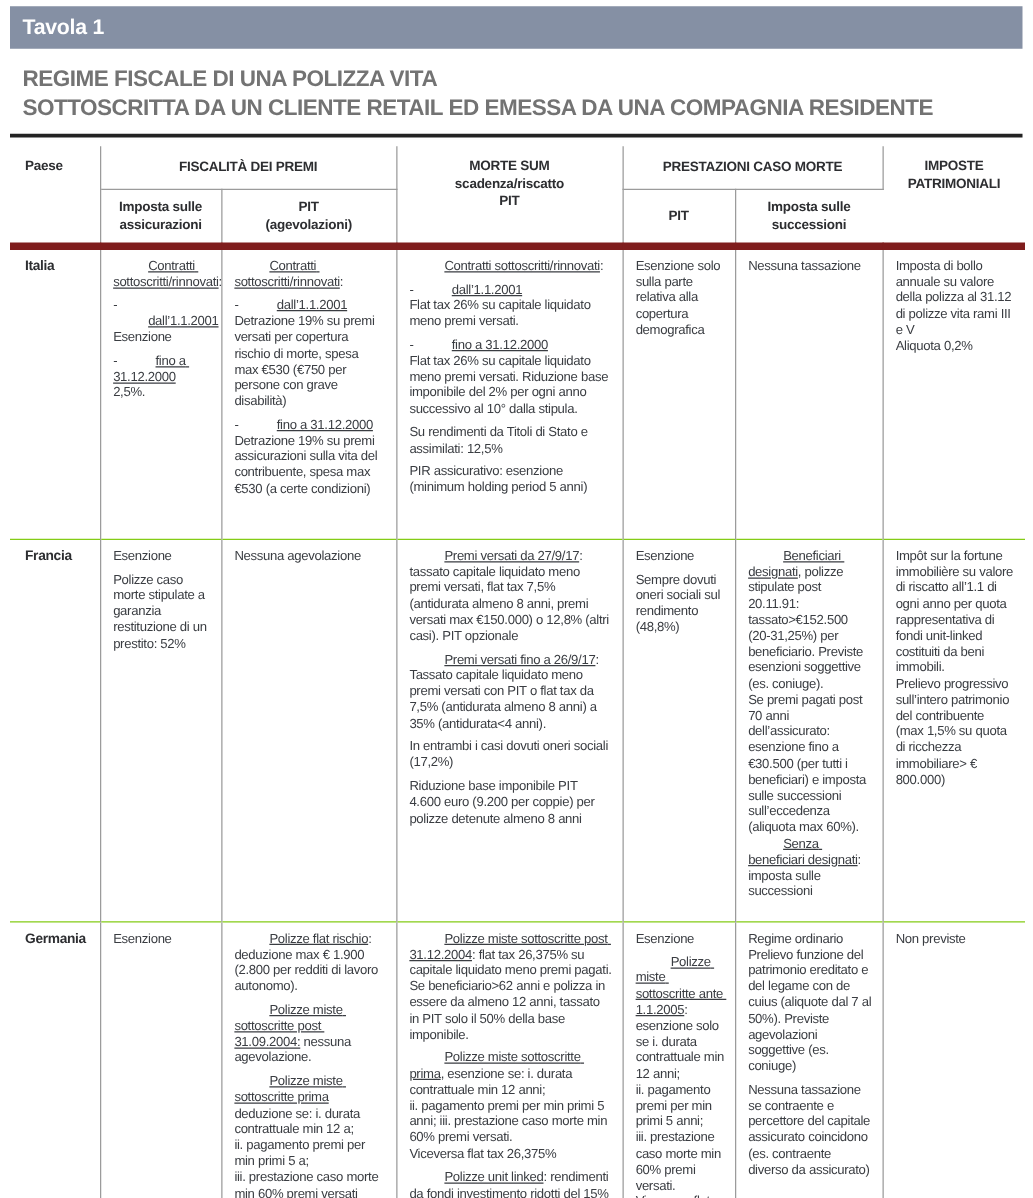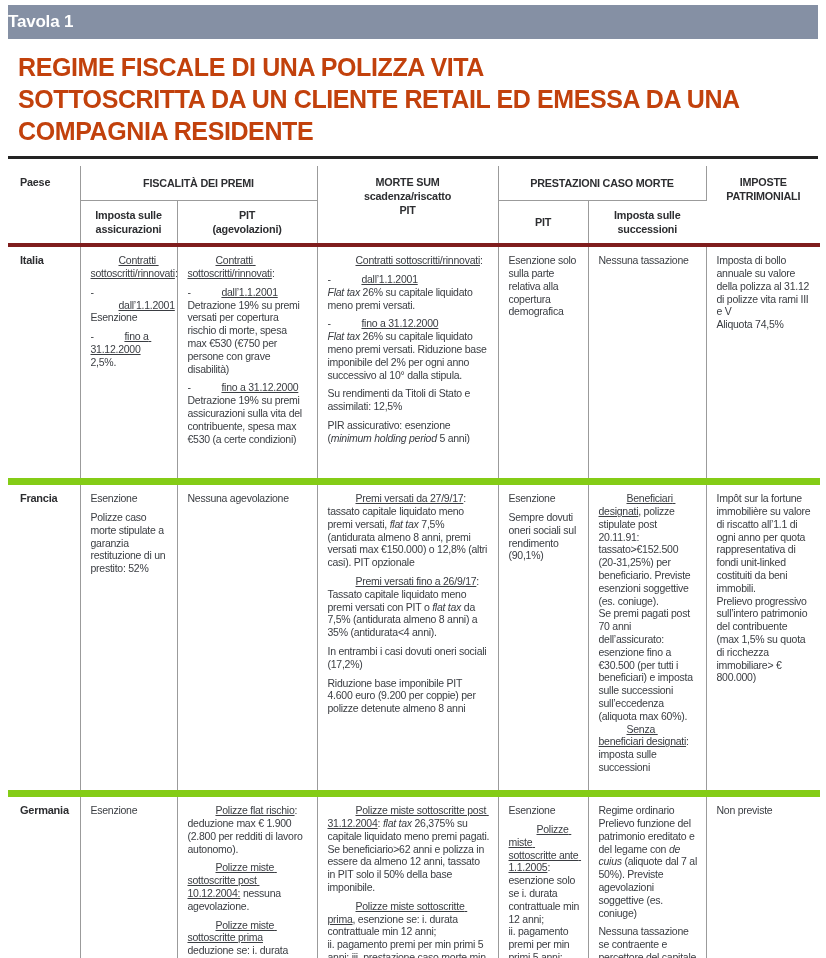--- a/index.html
+++ b/index.html
@@ -1,51 +1,51 @@
 <!DOCTYPE html>
 <html><head>
 <meta charset="utf-8">
 <style>
   html,body{margin:0;padding:0;background:#ffffff;}
   body{width:826px;font-family:"Liberation Sans",sans-serif;color:#3a3d42;}
   .page{padding:5px 8px 0 8px;}
 
   .tag-bar{height:34px;background:#8590a4;display:flex;align-items:center;}
-  .tag-bar .tag-label{color:#ffffff;font-weight:bold;font-size:17px;letter-spacing:-0.2px;}
-
-  .title{margin:13px 0 9px 10px;font-size:25px;font-weight:bold;color:#c2410c;
+  .tag-bar .tag-label{color:#ffffff;font-weight:bold;font-size:17px;padding-left:10px;letter-spacing:-0.2px;}
+
+  .title{margin:13px 0 9px 10px;font-size:18px;font-weight:bold;color:#737373;
          line-height:1.27;letter-spacing:-0.4px;white-space:pre-line;}
 
   .rule{height:3px;background:#232323;}
 
   table.fiscal{width:100%;border-collapse:collapse;table-layout:fixed;margin-top:7px;}
   col.c-paese{width:72px;} col.c1{width:97px;} col.c2{width:140px;} col.c3{width:181px;}
   col.c4{width:90px;} col.c5{width:118px;} col.c6{width:114px;}
 
   th{font-size:10.8px;font-weight:bold;color:#2d2e31;vertical-align:middle;
      padding:4px 3px;line-height:1.3;white-space:pre-line;letter-spacing:-0.2px;}
   th.span-v{vertical-align:top;padding-top:9px;}
   th.paese{text-align:left;vertical-align:top;padding:9px 4px 4px 12px;}
   tr.h1 th{height:26px;}
   tr.h2 th{height:34px;}
   th.group{border-bottom:1px solid #9b9b9b;}
 
   th,td{border-right:1px solid #9b9b9b;}
   th:last-child,td:last-child{border-right:none;}
-  thead{border-bottom:4px solid #7f1d1d;}
-  tbody tr{border-bottom:7px solid #84cc16;}
+  thead{border-bottom:6px solid #7f1d1d;}
+  tbody tr{border-bottom:1px solid #84cc16;}
   tbody tr:last-child{border-bottom:2px solid #2b2b2b;}
 
   td{vertical-align:top;font-size:10.5px;line-height:1.22;letter-spacing:-0.25px;
      padding:7px 8px 8px 10px;color:#3a3d42;}
   td.country{font-weight:bold;font-size:11px;padding-left:12px;color:#2d2e31;}
   td p{margin:0 0 6px 0;white-space:pre-wrap;}
   td p:last-child{margin-bottom:0;}
   .u{text-decoration:underline;margin-left:28px;}
-  .i{font-style:italic;}
+  .i{}
 
   tr.r-italia td{height:216px;}
   tr.r-francia td{height:290px;}
   tr.r-germania td{height:258px;}
 </style>
 </head>
 <body>
 
 <div class="page">
 
@@ -116,21 +116,21 @@
             <p><span>PIR assicurativo: esenzione (</span><span class="i">minimum holding period</span><span> 5 anni)</span></p>
           </td>
         <td>
             <p><span>Esenzione solo sulla parte relativa alla copertura demografica</span></p>
           </td>
         <td>
             <p><span>Nessuna tassazione</span></p>
           </td>
         <td>
             <p><span>Imposta di bollo annuale su valore della polizza al 31.12 di polizze vita rami III e V
-Aliquota 74,5%</span></p>
+Aliquota 0,2%</span></p>
           </td>
       </tr>
       <tr class="r-francia">
         <td class="country">Francia</td>
         <td>
             <p><span>Esenzione</span></p>
             <p><span>Polizze caso morte stipulate a garanzia restituzione di un prestito: 52%</span></p>
           </td>
         <td>
             <p><span>Nessuna agevolazione</span></p>
@@ -138,41 +138,41 @@
         <td>
             <p><span class="u">Premi versati da 27/9/17</span><span>:
 tassato capitale liquidato meno premi versati, </span><span class="i">flat tax</span><span> 7,5% (antidurata almeno 8 anni, premi versati max €150.000) o 12,8% (altri casi). PIT opzionale</span></p>
             <p><span class="u">Premi versati fino a 26/9/17</span><span>:
 Tassato capitale liquidato meno premi versati con PIT o </span><span class="i">flat tax</span><span> da 7,5% (antidurata almeno 8 anni) a 35% (antidurata&lt;4 anni).</span></p>
             <p><span>In entrambi i casi dovuti oneri sociali (17,2%)</span></p>
             <p><span>Riduzione base imponibile PIT 4.600 euro (9.200 per coppie) per polizze detenute almeno 8 anni</span></p>
           </td>
         <td>
             <p><span>Esenzione</span></p>
-            <p><span>Sempre dovuti oneri sociali sul rendimento (90,1%)</span></p>
+            <p><span>Sempre dovuti oneri sociali sul rendimento (48,8%)</span></p>
           </td>
         <td>
             <p><span class="u">Beneficiari designati</span><span>, polizze stipulate post 20.11.91: tassato&gt;€152.500 (20-31,25%) per beneficiario. Previste esenzioni soggettive (es. coniuge).
 Se premi pagati post 70 anni dell’assicurato: esenzione fino a €30.500 (per tutti i beneficiari) e imposta sulle successioni sull’eccedenza (aliquota max 60%).
 </span><span class="u">Senza beneficiari designati</span><span>: imposta sulle successioni</span></p>
           </td>
         <td>
             <p><span>Impôt sur la fortune immobilière su valore di riscatto all’1.1 di ogni anno per quota rappresentativa di fondi unit-linked costituiti da beni immobili.
 Prelievo progressivo sull’intero patrimonio del contribuente (max 1,5% su quota di ricchezza immobiliare&gt; € 800.000)</span></p>
           </td>
       </tr>
       <tr class="r-germania">
         <td class="country">Germania</td>
         <td>
             <p><span>Esenzione</span></p>
           </td>
         <td>
             <p><span class="u">Polizze flat rischio</span><span>:
 deduzione max € 1.900 (2.800 per redditi di lavoro autonomo).</span></p>
-            <p><span class="u">Polizze miste sottoscritte post 10.12.2004:</span><span> nessuna agevolazione.</span></p>
+            <p><span class="u">Polizze miste sottoscritte post 31.09.2004:</span><span> nessuna agevolazione.</span></p>
             <p><span class="u">Polizze miste sottoscritte prima</span><span>
 deduzione se: i. durata contrattuale min 12 a;
 ii. pagamento premi per min primi 5 a;
 iii. prestazione caso morte min 60% premi versati</span></p>
           </td>
         <td>
             <p><span class="u">Polizze miste sottoscritte post 31.12.2004</span><span>: </span><span class="i">flat tax</span><span> 26,375% su capitale liquidato meno premi pagati.
 Se beneficiario&gt;62 anni e polizza in essere da almeno 12 anni, tassato in PIT solo il 50% della base imponibile.</span></p>
             <p><span class="u">Polizze miste sottoscritte prima</span><span>, esenzione se: i. durata contrattuale min 12 anni;
 ii. pagamento premi per min primi 5 anni; iii. prestazione caso morte min 60% premi versati.

